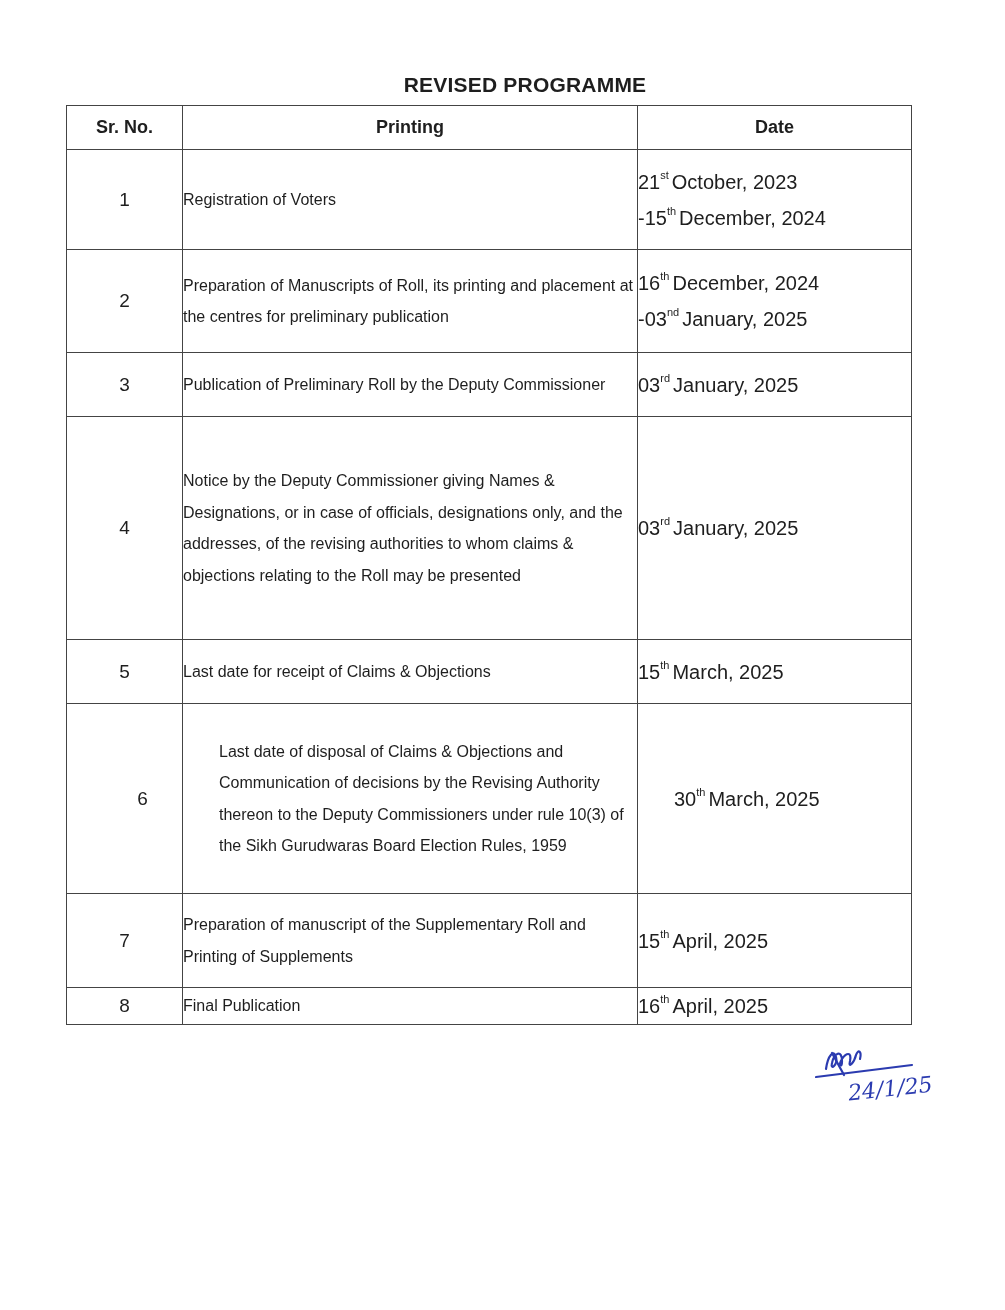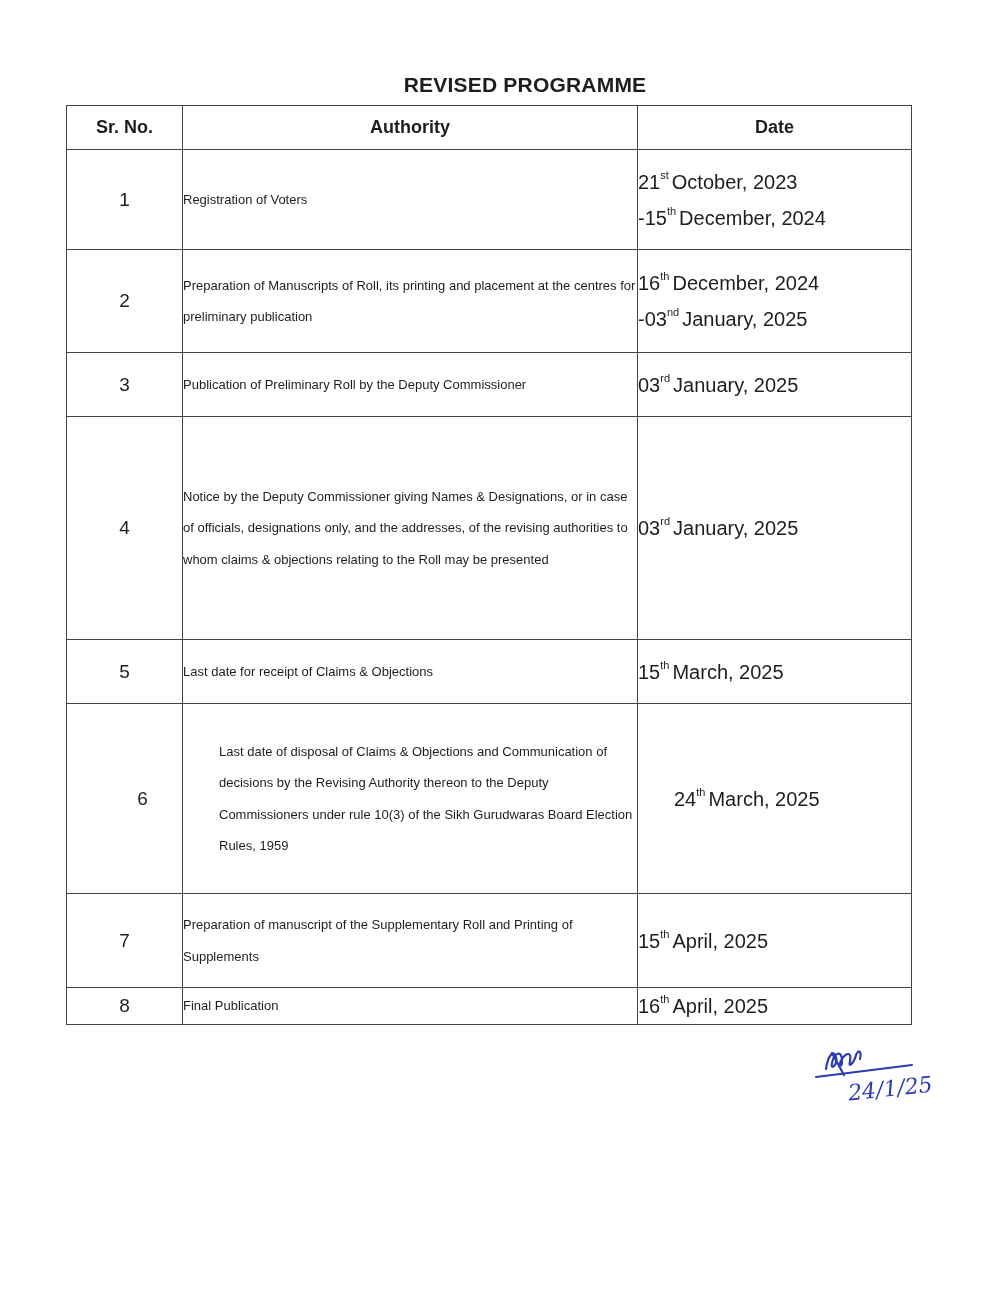--- a/index.html
+++ b/index.html
@@ -21,21 +21,21 @@
   table.programme th, table.programme td {
     border: 1.6px solid #444; padding: 0;
   }
   table.programme th {
     height: 43px; font-weight: bold; font-size: 18px; text-align: center; vertical-align: middle;
   }
   col.c-sr { width: 116px; }
   col.c-act { width: 455px; }
   col.c-date { width: 274px; }
   td.sr { text-align: center; vertical-align: middle; font-size: 19px; }
-  td.act { text-align: left; vertical-align: middle; padding-left: 4px; line-height: 31.5px; font-size: 13px; }
+  td.act { text-align: left; vertical-align: middle; padding-left: 4px; line-height: 31.5px; font-size: 16px; }
   td.date { vertical-align: middle; line-height: 36px; font-size: 20px; }
   td.date sup { font-size: 11px; position: relative; top: -2px; margin-right: 3px; vertical-align: super; line-height: 0; }
   tr.r1 td { height: 99px; }
   tr.r2 td { height: 102px; }
   tr.r3 td { height: 63px; }
   tr.r4 td { height: 222px; }
   tr.r5 td { height: 63px; }
   tr.r6 td { height: 189px; padding-left: 36px; }
   tr.r7 td { height: 93px; }
   tr.r8 td { height: 34px; }
@@ -50,21 +50,21 @@
 
 <table class="programme">
   <colgroup>
       <col class="c-sr">
       <col class="c-act">
       <col class="c-date">
     </colgroup>
   <thead>
     <tr>
       <th>Sr. No.</th>
-      <th>Authority</th>
+      <th>Printing</th>
       <th>Date</th>
     </tr>
   </thead>
   <tbody id="rows">
       <tr class="r1">
         <td class="sr">1</td>
         <td class="act">Registration of Voters</td>
         <td class="date">
           <div><span></span><span>21</span><sup>st</sup><span>October, 2023</span></div>
           <div><span>-</span><span>15</span><sup>th</sup><span>December, 2024</span></div>
@@ -96,21 +96,21 @@
         <td class="sr">5</td>
         <td class="act">Last date for receipt of Claims &amp; Objections</td>
         <td class="date">
           <div><span></span><span>15</span><sup>th</sup><span>March, 2025</span></div>
         </td>
       </tr>
       <tr class="r6">
         <td class="sr">6</td>
         <td class="act">Last date of disposal of Claims &amp; Objections and Communication of decisions by the Revising Authority thereon to the Deputy Commissioners under rule 10(3) of the Sikh Gurudwaras Board Election Rules, 1959</td>
         <td class="date">
-          <div><span></span><span>24</span><sup>th</sup><span>March, 2025</span></div>
+          <div><span></span><span>30</span><sup>th</sup><span>March, 2025</span></div>
         </td>
       </tr>
       <tr class="r7">
         <td class="sr">7</td>
         <td class="act">Preparation of manuscript of the Supplementary Roll and Printing of Supplements</td>
         <td class="date">
           <div><span></span><span>15</span><sup>th</sup><span>April, 2025</span></div>
         </td>
       </tr>
       <tr class="r8">

